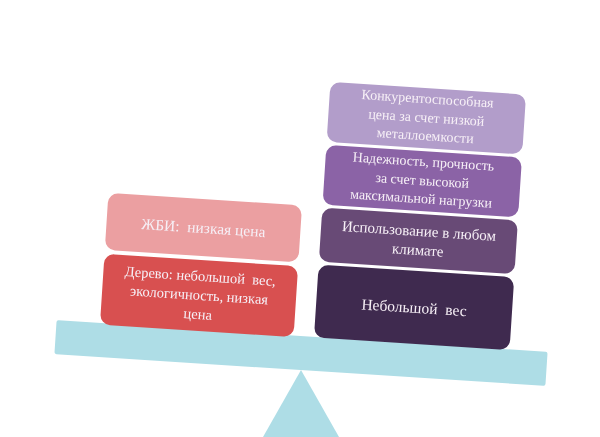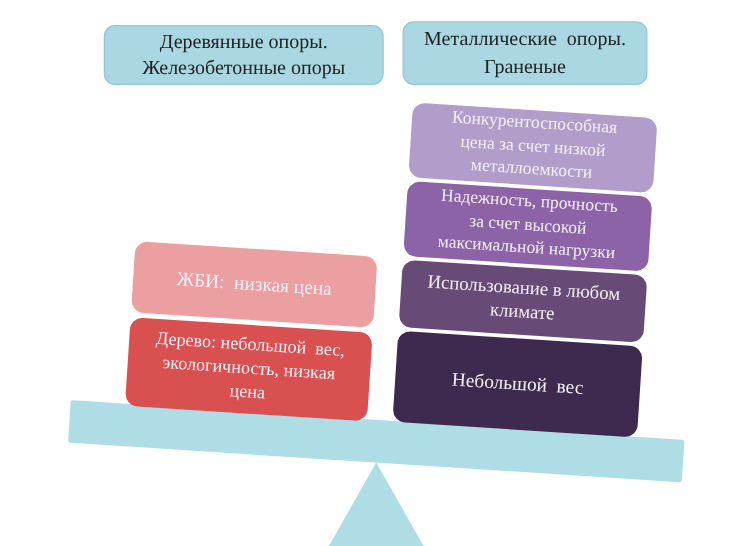--- a/index.html
+++ b/index.html
@@ -40,25 +40,21 @@
   .b1{background:#b29dca;height:60px;font-size:14px;line-height:1.33;}
   .b2{background:#8b63a6;height:60px;font-size:14px;line-height:1.33;}
   .b3{background:#684a76;height:54px;font-size:15px;line-height:1.3;}
   .b4{background:#3f2a4f;height:73px;font-size:15.5px;}
 </style>
 </head>
 <body>
 
 <div class="canvas">
 
-  <div class="box hdr hdr-left">Деревянные опоры.
-Железобетонные опоры</div>
 
-  <div class="box hdr hdr-right">Металлические&nbsp; опоры.
-Граненые</div>
 
   <div class="beam"></div>
 
   <div class="fulcrum"></div>
 
   <div class="stack stack-left">
     <div class="box pink">ЖБИ:&nbsp; низкая цена</div>
     <div class="box red">Дерево: небольшой&nbsp; вес,
 экологичность, низкая
 цена</div>

